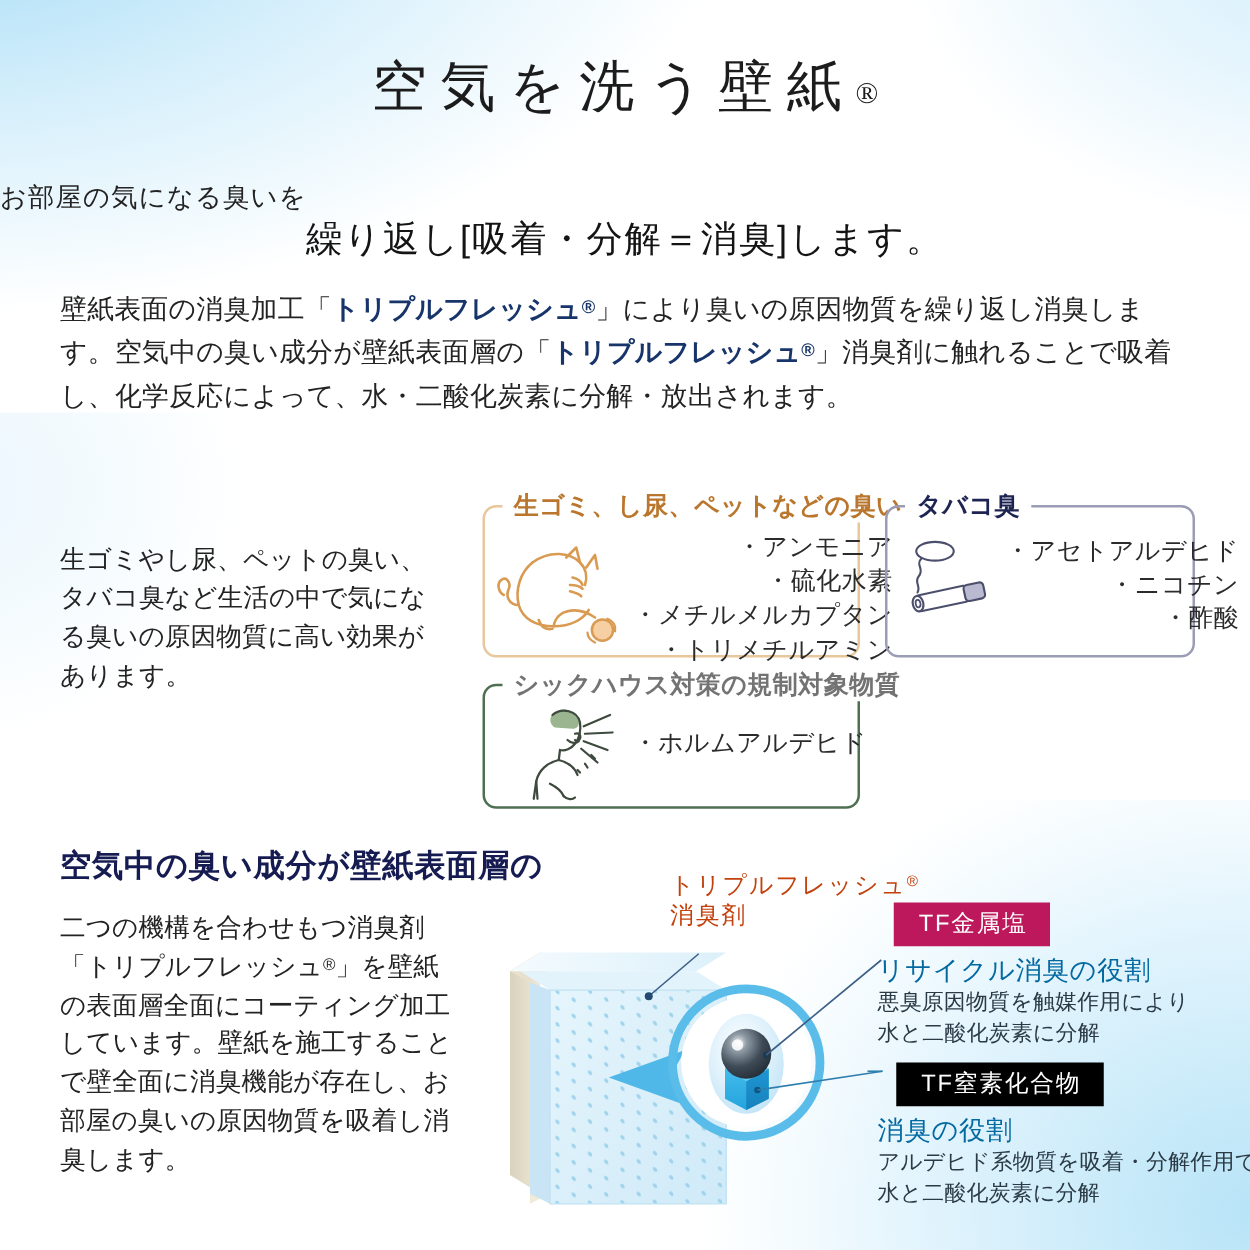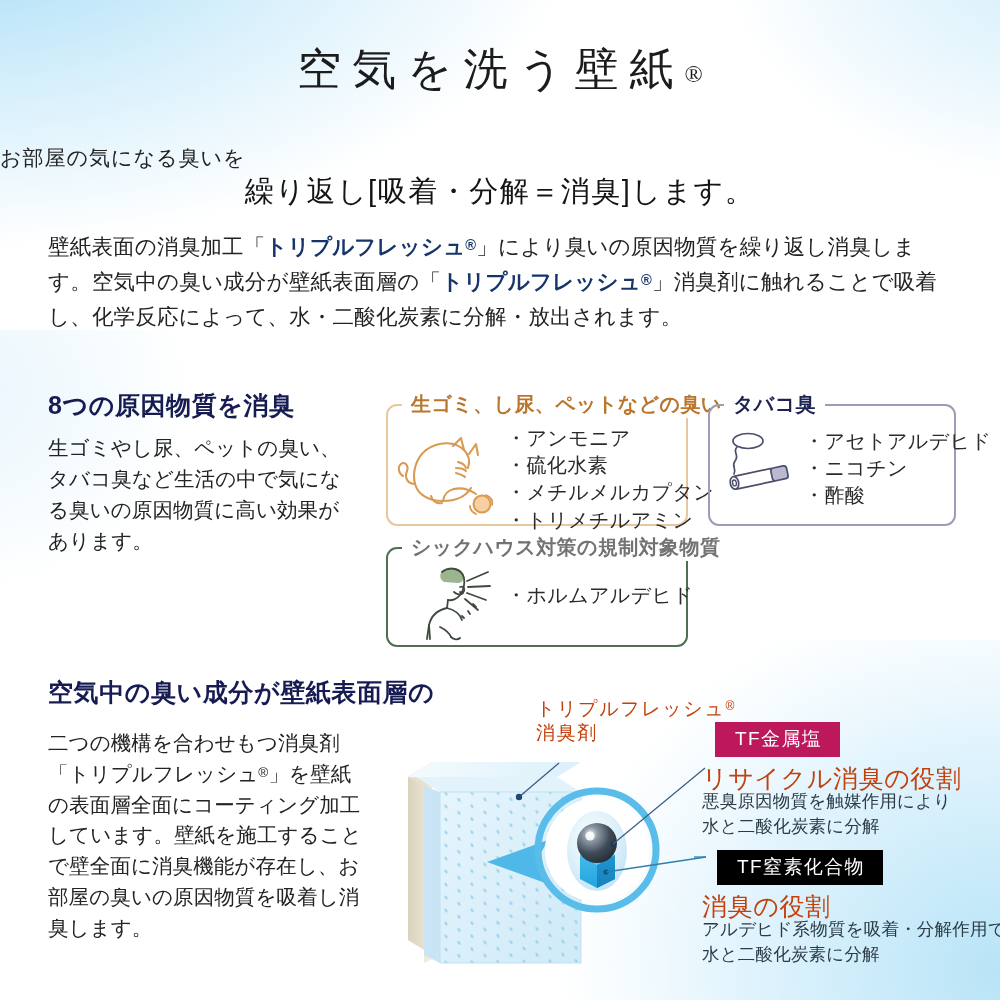--- a/index.html
+++ b/index.html
@@ -152,20 +152,21 @@
     letter-spacing: 0.4px;
     white-space: nowrap;
   }
   .odor-box .chem-list {
     position: absolute;
     font-size: 20px;
     line-height: 1.36;
     letter-spacing: 0.4px;
     color: #2b2b2b;
     white-space: nowrap;
+    text-align: right;
   }
   .odor-box .art {
     position: absolute;
   }
 
   
   #box-pets {
     left: 386px; top: 404px;
     width: 302px; height: 122px;
     border-color: #e8c79c;
@@ -219,23 +220,23 @@
     left: 715px; top: 722px;
     background: #be185d;
   }
   #badge-nitrogen {
     left: 717px; top: 850px;
     background: #000000;
   }
 
   .label-role {
     position: absolute;
-    font-size: 25px;
+    font-size: 21px;
     letter-spacing: 0.6px;
-    color: #c2410c;
+    color: #0369a1;
     white-space: nowrap;
   }
   #role-metal-salt { left: 702px; top: 762px; }
   #role-nitrogen { left: 702px; top: 890px; }
 
   .label-desc {
     position: absolute;
     font-size: 17.5px;
     line-height: 1.42;
     letter-spacing: 0.2px;
@@ -259,21 +260,20 @@
 
   <div id="main-title">
     <span>空気を洗う壁紙</span><span class="reg">®</span>
   </div>
 
   <div id="sub-line1">お部屋の気になる臭いを</div>
   <div id="sub-line2">繰り返し[吸着・分解＝消臭]します。</div>
 
   <div id="intro-paragraph"><span>壁紙表面の消臭加工「</span><span class="tf-strong"><span>トリプルフレッシュ</span><span class="reg">®</span></span><span>」により臭いの原因物質を繰り返し消臭します。空気中の臭い成分が壁紙表面層の「</span><span class="tf-strong"><span>トリプルフレッシュ</span><span class="reg">®</span></span><span>」消臭剤に触れることで吸着し、化学反応によって、水・二酸化炭素に分解・放出されます。</span></div>
 
-  <div class="section-heading" id="heading-odor">8つの原因物質を消臭</div>
   <div class="body-copy" id="copy-odor">生ゴミやし尿、ペットの臭い、タバコ臭など生活の中で気になる臭いの原因物質に高い効果があります。</div>
 
   <div class="odor-box" id="box-pets">
     <div class="box-legend">生ゴミ、し尿、ペットなどの臭い</div>
     <div class="art">
       <svg width="108" height="92" viewBox="0 0 108 92" aria-hidden="true">
         <g fill="none" stroke="#d99a52" stroke-width="2.1" stroke-linecap="round" stroke-linejoin="round">
           <path d="M30 22 C44 12 60 14 68 22 C73 27 74 34 72 40"></path>
           <path d="M30 22 C20 30 16 44 19 56 C22 67 33 73 47 73 C60 73 70 68 75 60"></path>
           <path d="M68 22 L65 10 L57 18"></path>

